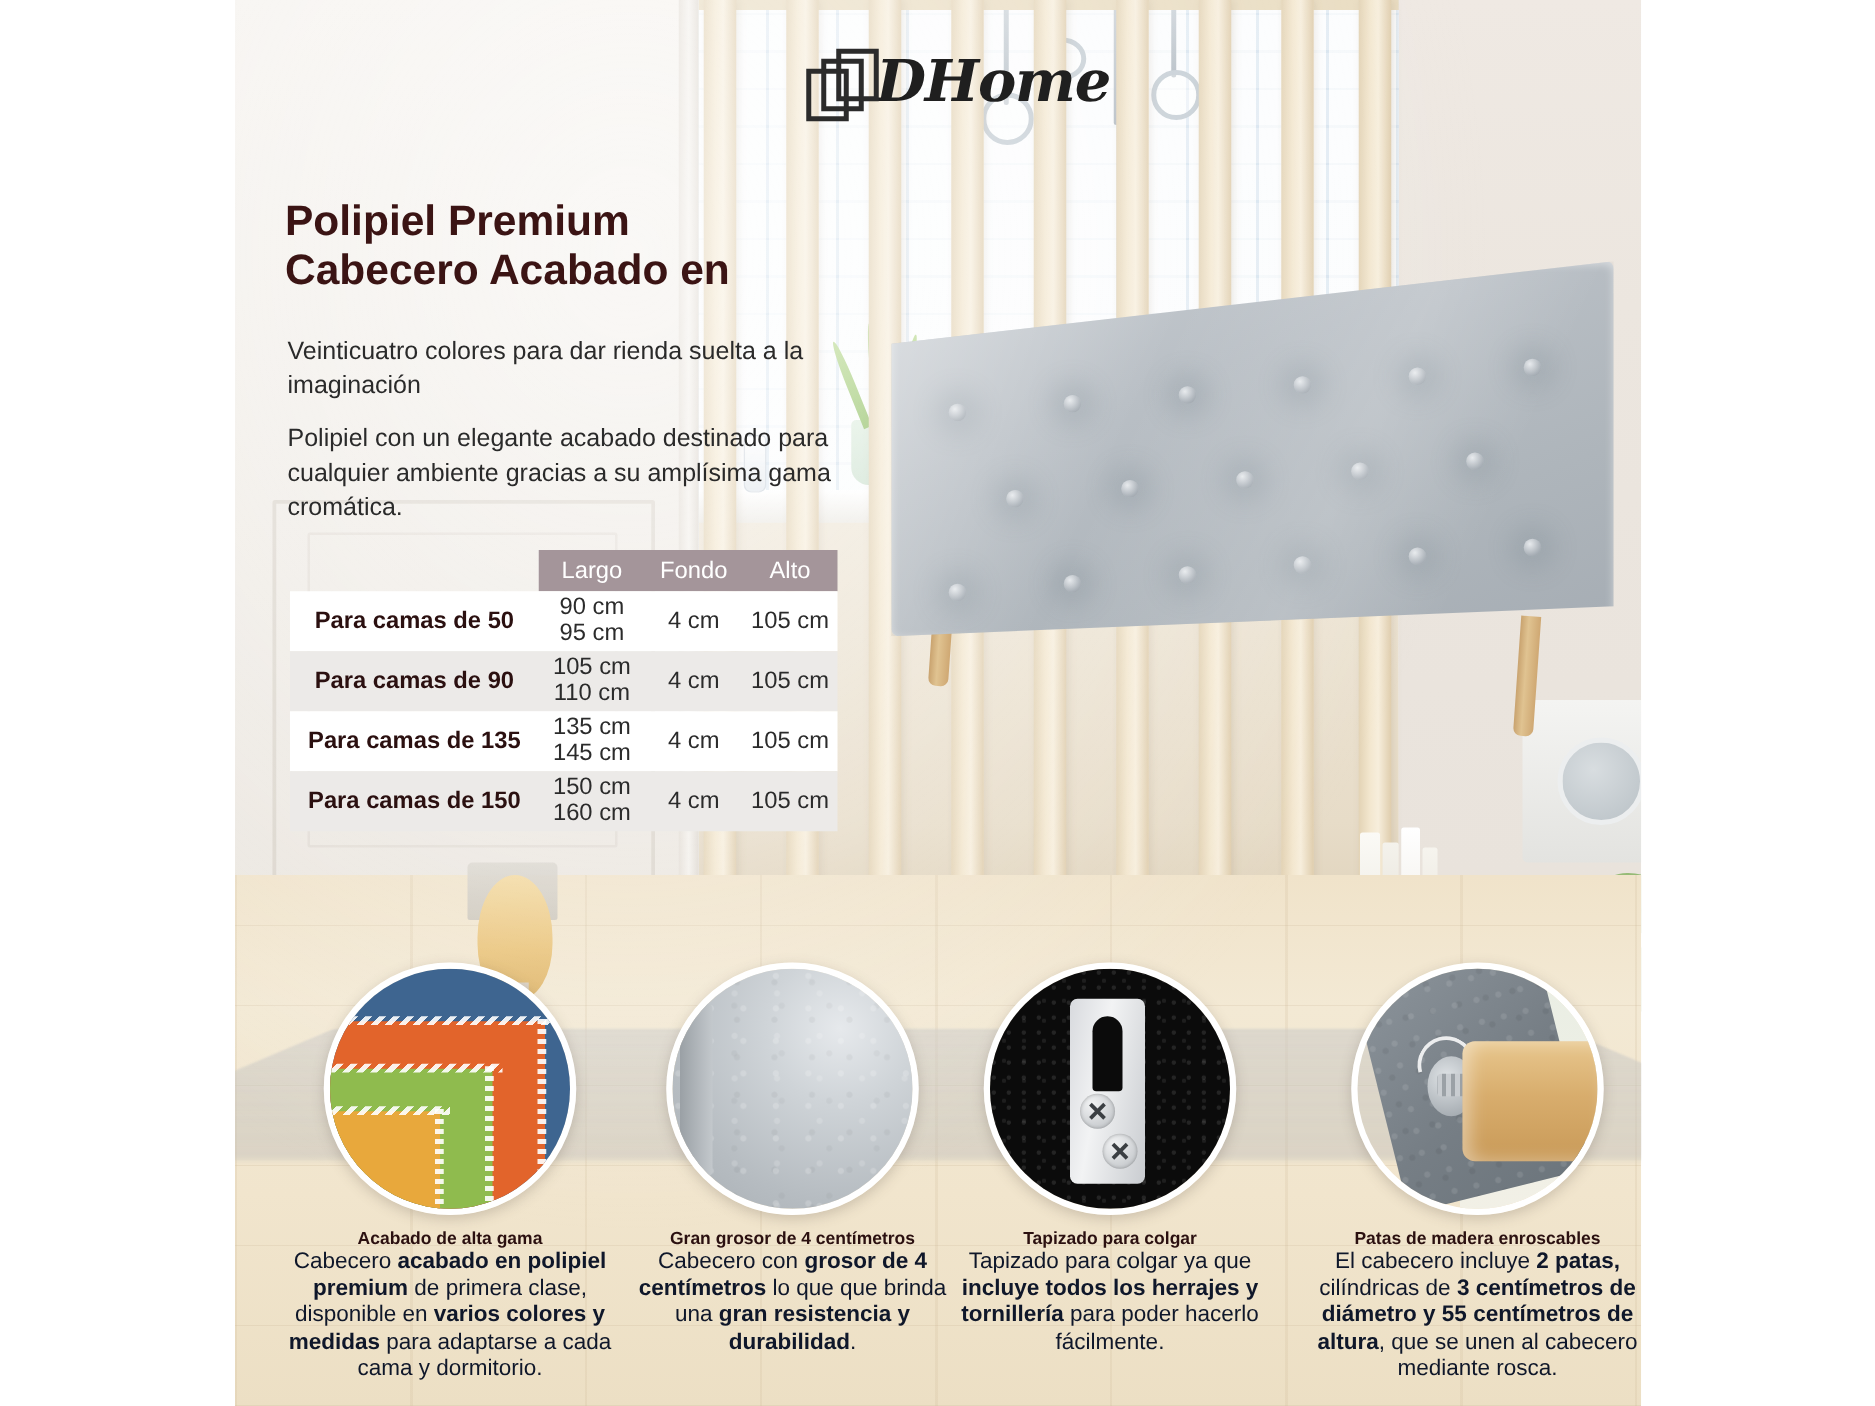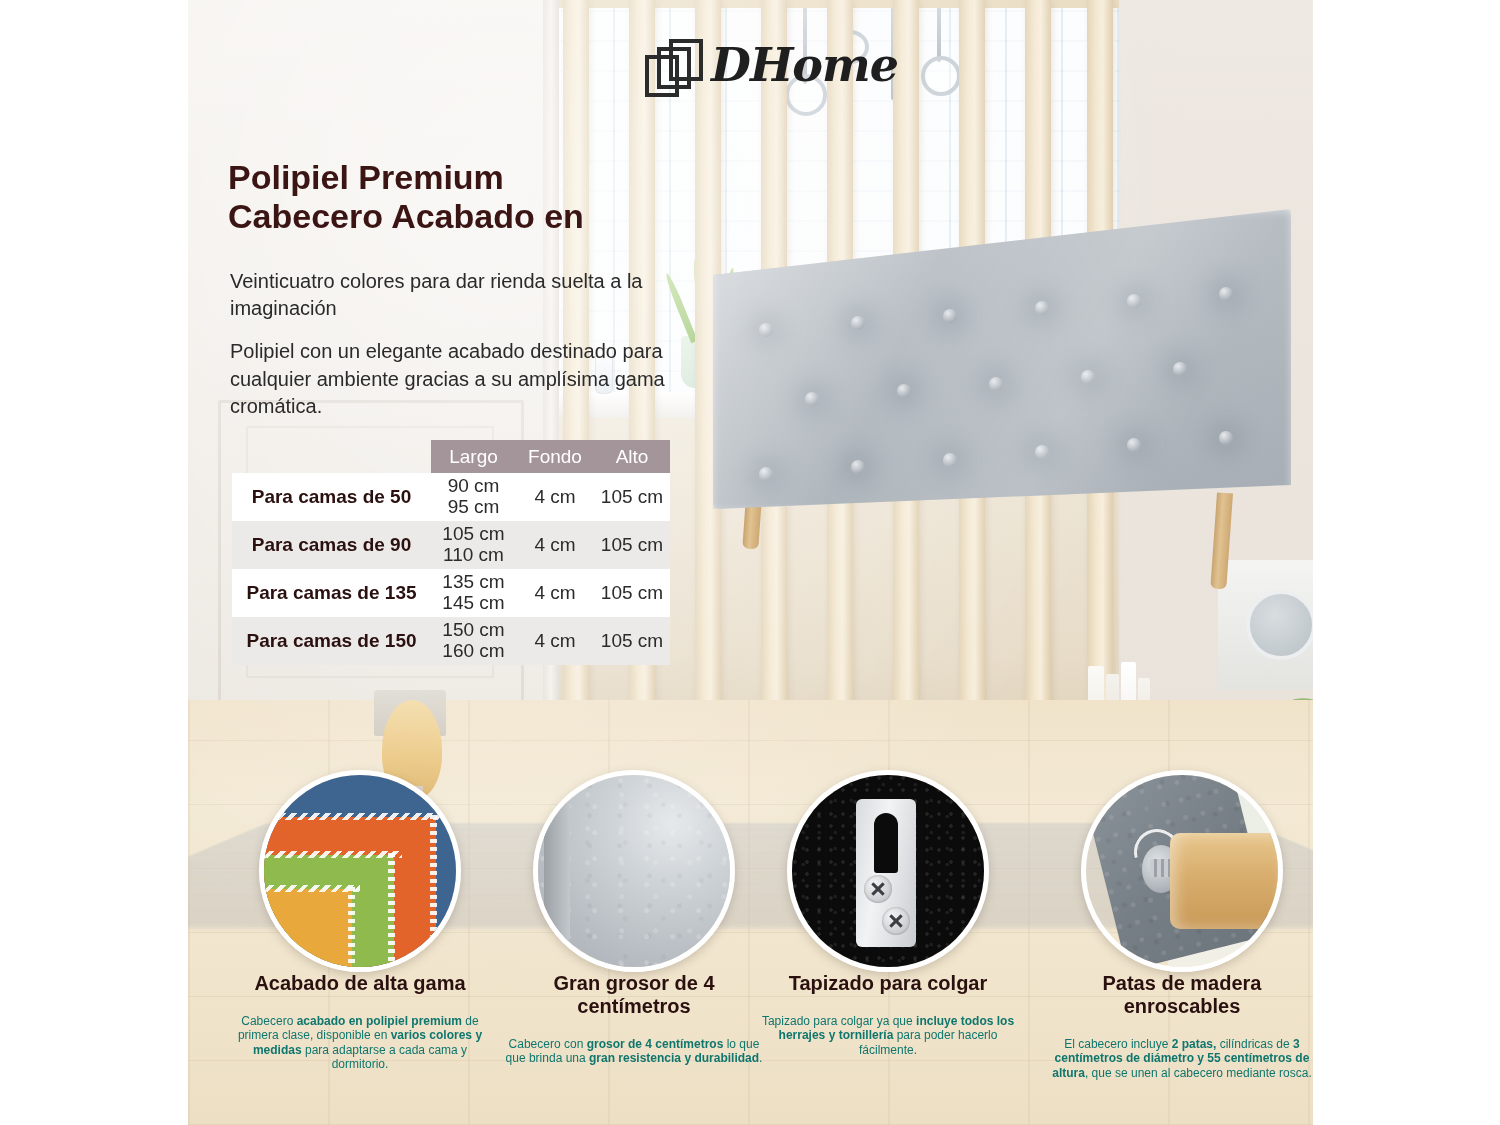--- a/index.html
+++ b/index.html
@@ -149,21 +149,21 @@
     position:absolute;left:0;top:0;width:100%;height:100%;
     background:radial-gradient(ellipse at 28% 18%,rgba(255,255,255,.55),rgba(255,255,255,0) 60%);
     pointer-events:none;
   }
   
   .margin-l{position:absolute;left:0;top:0;width:188px;height:1125px;background:#fff;}
   .margin-r{position:absolute;left:1313px;top:0;width:187px;height:1125px;background:#fff;}
 
   
   .logo{
-    position:absolute;left:645px;top:38px;display:flex;align-items:center;gap:10px;
+    position:absolute;left:645px;top:38px;display:flex;align-items:center;
   }
   .logo-mark{position:relative;width:56px;height:52px;}
   .logo-mark .sq{position:absolute;border:4px solid #2b2b2b;}
   .logo-text{
     font-family:"DejaVu Serif",serif;
     font-style:italic;font-weight:700;font-size:46px;color:#1f1f1f;
     letter-spacing:-1px;
   }
 
   
@@ -235,24 +235,24 @@
 
   
   .features{position:absolute;left:188px;top:770px;width:1125px;height:355px;}
   .feature{position:absolute;width:268px;text-align:center;}
   .circle{
     position:relative;width:192px;height:192px;border-radius:50%;
     margin:0 auto;border:5px solid #ffffff;overflow:hidden;
     box-shadow:0 3px 10px rgba(90,80,70,.25);
   }
   .f-title{
-    font-size:20px;font-weight:700;color:#2b1010;
+    margin-top:10px;font-size:14px;font-weight:700;color:#2b1010;
   }
   .f-body{
-    margin-top:19px;font-size:12px;line-height:1.2;color:#0f766e;
+    margin-top:0;font-size:18px;line-height:1.2;color:#0f172a;
   }
   .f-body b{font-weight:700;}
 
   
   .sw{position:absolute;}
   .sw-blue{left:0;top:0;width:100%;height:100%;background:#3e6590;}
   .sw-orange{left:-6px;top:42px;width:178px;height:154px;background:#e2642b;}
   .sw-green{left:-6px;top:80px;width:136px;height:116px;background:#8fbb4e;}
   .sw-amber{left:-6px;top:114px;width:94px;height:82px;background:#e8a83c;}
   .zig{

